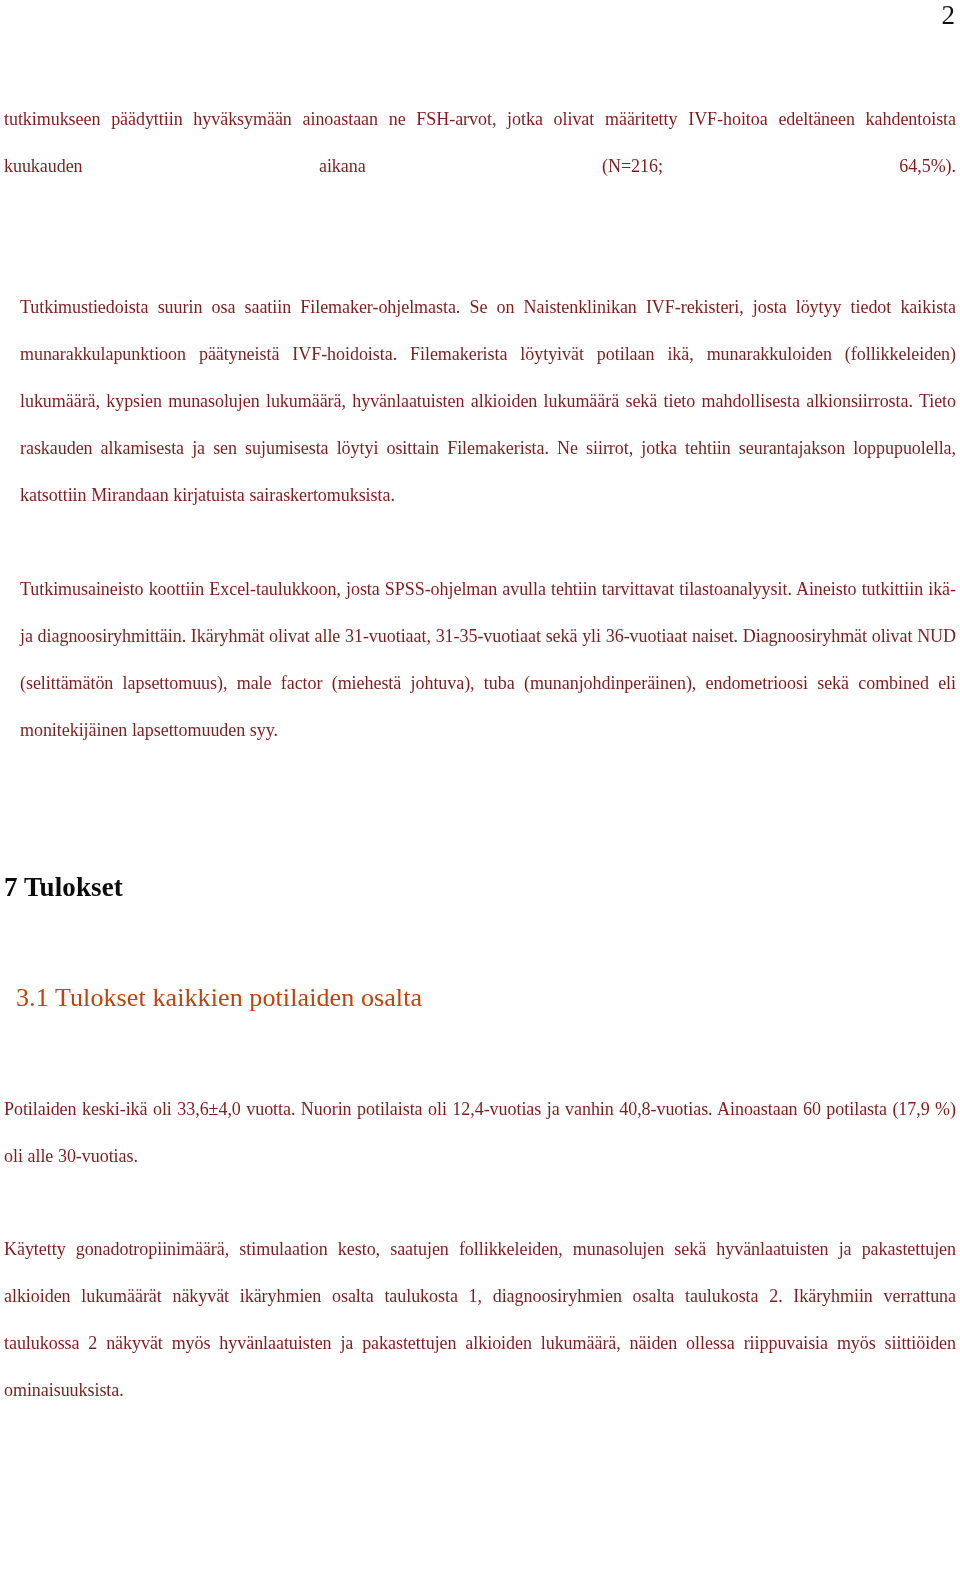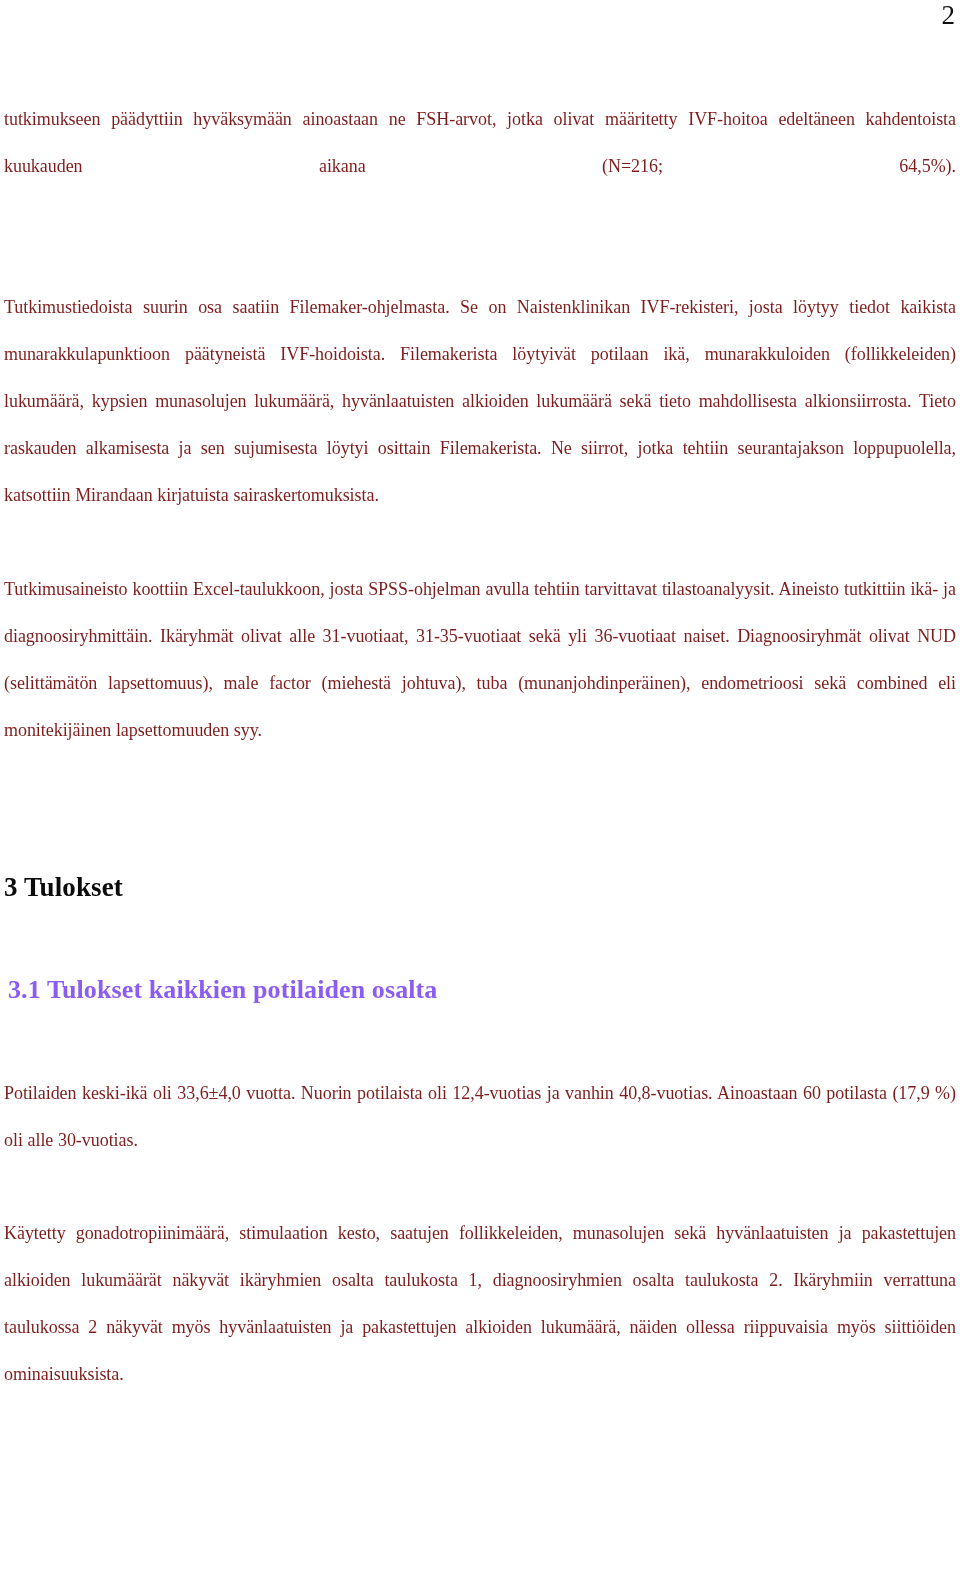--- a/index.html
+++ b/index.html
@@ -40,45 +40,45 @@
   p.body-text {
     margin: 0;
     text-align: justify;
     text-justify: inter-word;
     font-size: 18px;
     line-height: 47px;
     letter-spacing: -0.05px;
     word-spacing: 0.2px;
     color: #7f1d1d;
   }
-  p.body-text.gap-lg   { margin-top: 47px; }
+  p.body-text.gap-lg   { margin-top: 47px; margin-left: 16px; }
   p.body-text.gap-md   { margin-top: 46px; }
 
   
   p.body-text.force-justify:after {
     content: "";
     display: inline-block;
     width: 100%;
   }
 
   h1.heading-1 {
     margin: 0;
     font-size: 27px;
     line-height: 38px;
     font-weight: bold;
     letter-spacing: 0.1px;
     color: #0b0b0b;
   }
   h2.heading-2 {
-    margin: 4px;
+    margin: 12px;
     font-size: 26px;
     line-height: 36px;
-    font-weight: bold;
+    font-weight: normal;
     letter-spacing: 0.1px;
-    color: #8b5cf6;
+    color: #c2410c;
   }
 
   .spacer-before-h1 { height: 114px; }
   .spacer-after-h1  { height: 62px; }
   .spacer-after-h2  { height: 58px; }
 </style>
 </head>
 <body>
 
 <div class="page">
@@ -88,21 +88,21 @@
   <div class="content">
 
     <p class="body-text force-justify">tutkimukseen päädyttiin hyväksymään ainoastaan ne FSH-arvot, jotka olivat määritetty IVF-hoitoa edeltäneen kahdentoista kuukauden aikana (N=216; 64,5%).</p>
 
     <p class="body-text gap-lg">Tutkimustiedoista suurin osa saatiin Filemaker-ohjelmasta. Se on Naistenklinikan IVF-rekisteri, josta löytyy tiedot kaikista munarakkulapunktioon päätyneistä IVF-hoidoista. Filemakerista löytyivät potilaan ikä, munarakkuloiden (follikkeleiden) lukumäärä, kypsien munasolujen lukumäärä, hyvänlaatuisten alkioiden lukumäärä sekä tieto mahdollisesta alkionsiirrosta.  Tieto raskauden alkamisesta ja sen sujumisesta löytyi osittain Filemakerista. Ne siirrot, jotka tehtiin seurantajakson loppupuolella, katsottiin Mirandaan kirjatuista sairaskertomuksista.</p>
 
     <p class="body-text gap-lg">Tutkimusaineisto koottiin Excel-taulukkoon, josta SPSS-ohjelman avulla tehtiin tarvittavat tilastoanalyysit. Aineisto tutkittiin ikä- ja diagnoosiryhmittäin. Ikäryhmät olivat alle 31-vuotiaat, 31-35-vuotiaat sekä yli 36-vuotiaat naiset. Diagnoosiryhmät olivat NUD (selittämätön lapsettomuus), male factor (miehestä johtuva), tuba (munanjohdinperäinen), endometrioosi sekä combined eli monitekijäinen lapsettomuuden syy.</p>
 
     <div class="spacer-before-h1"></div>
 
-    <h1 class="heading-1">3 Tulokset</h1>
+    <h1 class="heading-1">7 Tulokset</h1>
 
     <div class="spacer-after-h1"></div>
 
     <h2 class="heading-2">3.1 Tulokset kaikkien potilaiden osalta</h2>
 
     <div class="spacer-after-h2"></div>
 
     <p class="body-text">Potilaiden keski-ikä oli 33,6±4,0 vuotta.  Nuorin potilaista oli 12,4-vuotias ja vanhin 40,8-vuotias. Ainoastaan 60 potilasta (17,9 %) oli alle 30-vuotias.</p>
 
     <p class="body-text gap-md">Käytetty gonadotropiinimäärä, stimulaation kesto, saatujen follikkeleiden, munasolujen sekä hyvänlaatuisten ja pakastettujen alkioiden lukumäärät näkyvät ikäryhmien osalta taulukosta 1, diagnoosiryhmien osalta taulukosta 2. Ikäryhmiin verrattuna taulukossa 2 näkyvät myös hyvänlaatuisten ja pakastettujen alkioiden lukumäärä, näiden ollessa riippuvaisia myös siittiöiden ominaisuuksista.</p>

